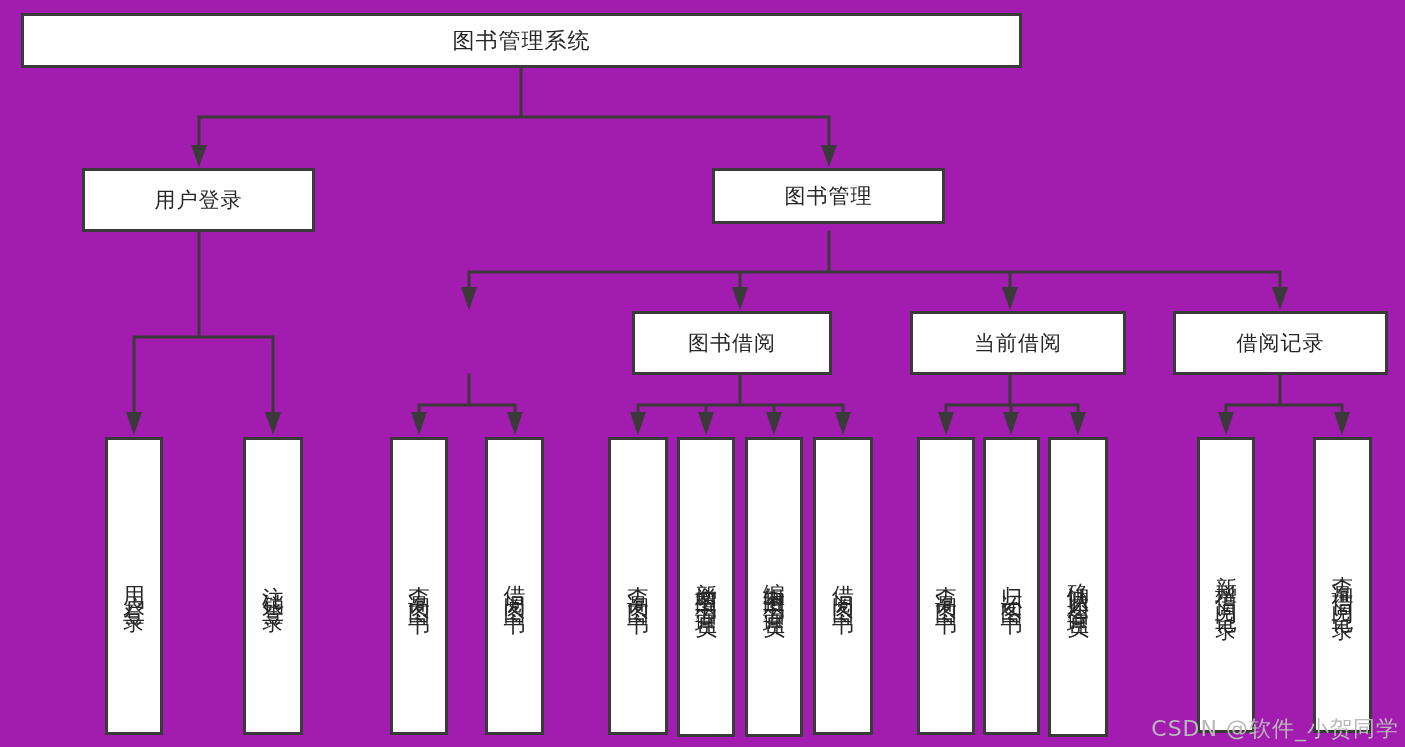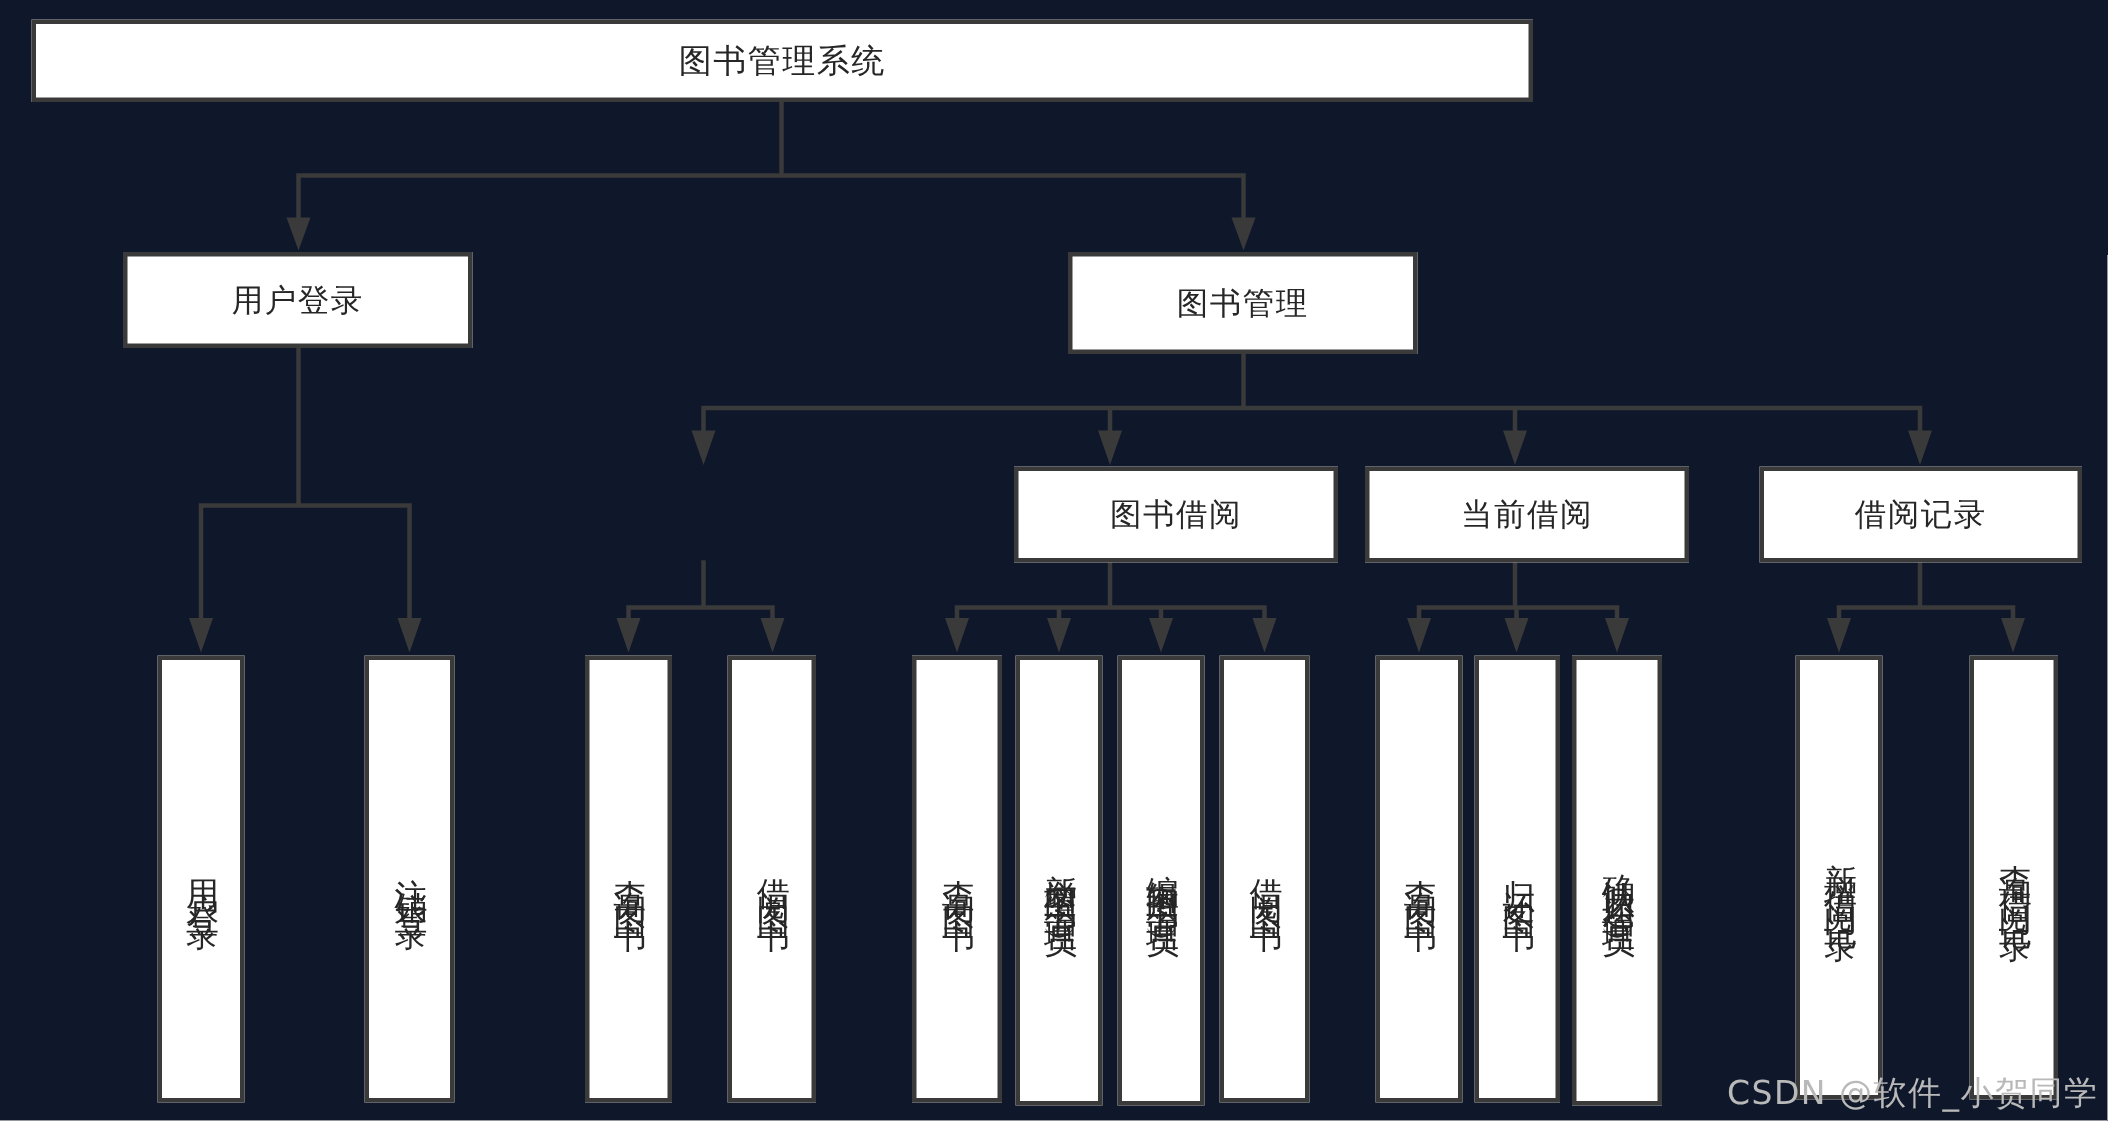--- a/index.html
+++ b/index.html
@@ -1,19 +1,19 @@
 <!DOCTYPE html>
 <html><head>
 <meta charset="utf-8">
 <style>
   html,body{margin:0;padding:0;background:#ffffff;}
   #canvas{
     position:relative;
     width:1405px;height:747px;
-    background:#0f172a;
+    background:#a21caf;
     font-family:"DejaVu Sans","Liberation Sans",sans-serif;
     color:#262626;
     overflow:hidden;
   }
   #connectors{position:absolute;left:0;top:0;z-index:0;}
   .node{
     position:absolute;
     box-sizing:border-box;
     background:#ffffff;
     border:3px solid #3a3a3a;
@@ -92,25 +92,25 @@
     </g>
   </svg>
 
   <div class="node h-node root-node" style="left:21px;top:13px;width:1001px;height:55px;">
     <span>图书管理系统</span>
   </div>
 
   <div class="node h-node" style="left:82px;top:168px;width:233px;height:64px;">
     <span>用户登录</span>
   </div>
-  <div class="node h-node" style="left:712px;top:168px;width:233px;height:68px;">
+  <div class="node h-node" style="left:712px;top:168px;width:233px;height:56px;">
     <span>图书管理</span>
   </div>
 
-  <div class="node h-node" style="left:632px;top:311px;width:216px;height:64px;margin-left:44px;">
+  <div class="node h-node" style="left:632px;top:311px;width:200px;height:64px;">
     <span>图书借阅</span>
   </div>
   <div class="node h-node" style="left:910px;top:311px;width:216px;height:64px;">
     <span>当前借阅</span>
   </div>
   <div class="node h-node" style="left:1173px;top:311px;width:215px;height:64px;">
     <span>借阅记录</span>
   </div>
 
   <div class="node leaf" style="left:105px;top:437px;width:58px;height:298px;">

